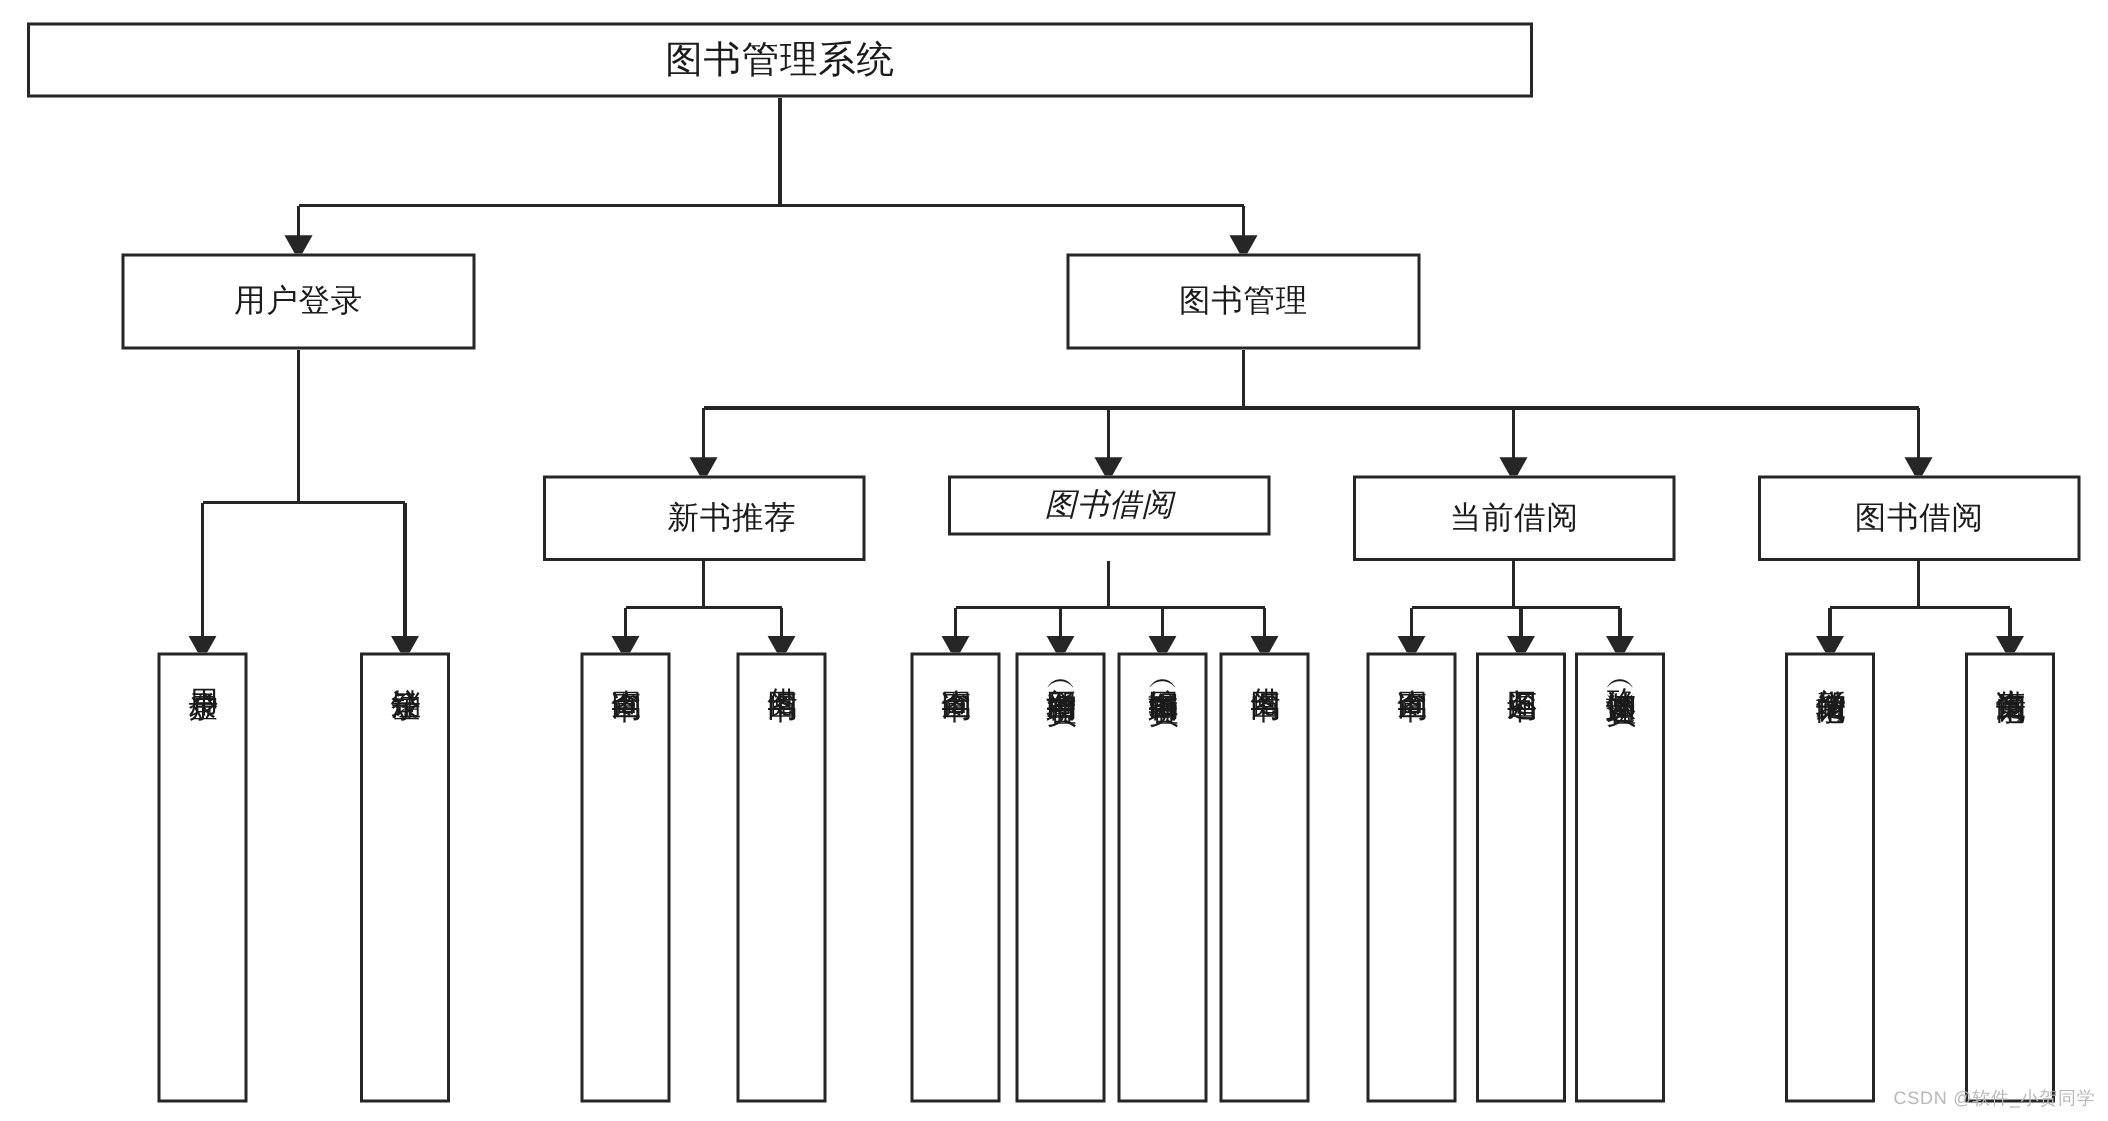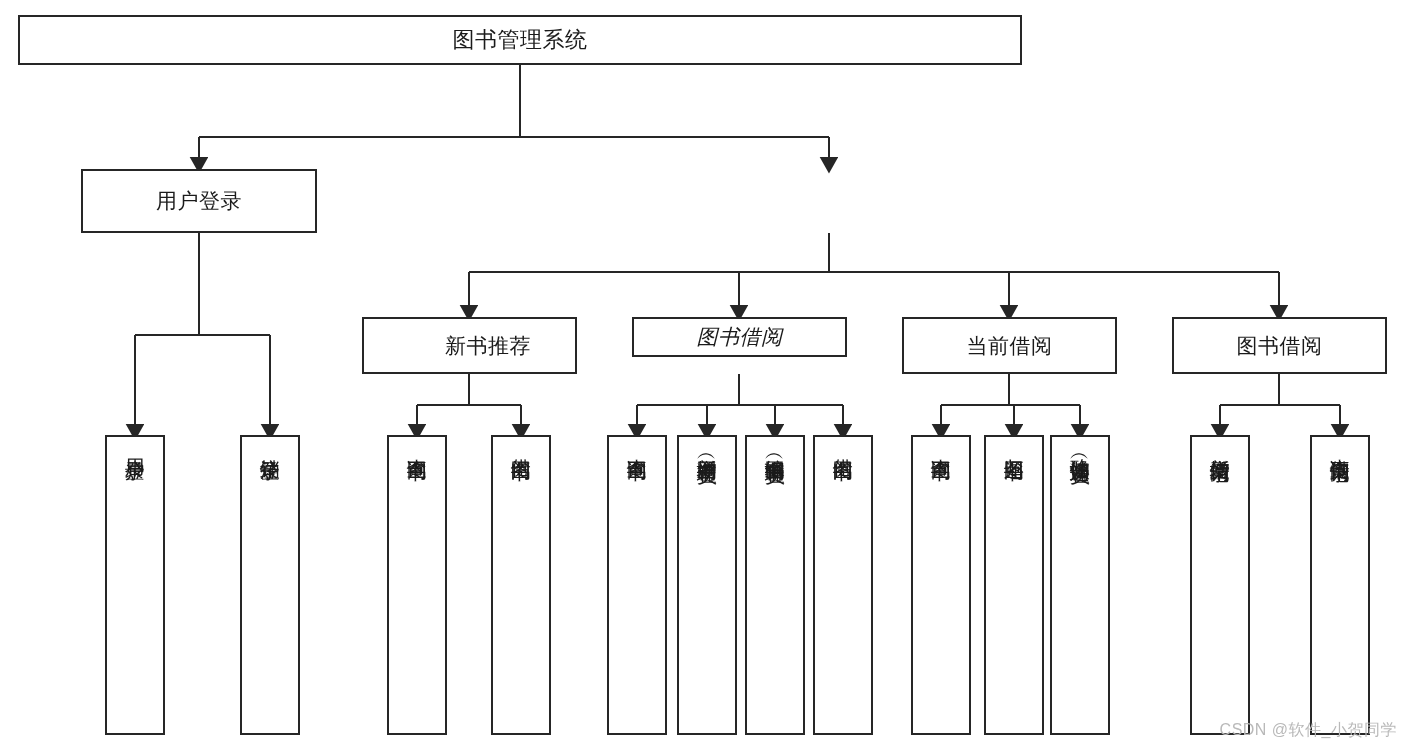--- a/index.html
+++ b/index.html
@@ -35,41 +35,41 @@
     align-items: center;
     justify-content: center;
     color: #1b1b1b;
   }
   .node.horiz {
     font-size: 21px;
     letter-spacing: 0.5px;
     line-height: 1.2;
   }
   .node.root {
-    font-size: 22px;
+    font-size: 25px;
   }
   .node.leaf {
     padding: 6px 0;
     align-items: flex-start;
     justify-content: center;
   }
   .vtext {
     writing-mode: vertical-rl;
     text-orientation: upright;
     font-size: 20px;
     line-height: 1.42;
     letter-spacing: 1px;
     white-space: nowrap;
     color: #1b1b1b;
   }
   .watermark {
     position: absolute;
     right: 8px;
     bottom: 6px;
-    font-size: 16px;
+    font-size: 12px;
     color: #b9b9b9;
     letter-spacing: 0.5px;
     white-space: nowrap;
   }
 </style>
 </head>
 <body>
 
 <div id="canvas">
 
@@ -123,20 +123,23 @@
     </g>
   </svg>
 
   <div class="node horiz root" style="left:18px; top:15px; width:1004px; height:50px;">
     <span>图书管理系统</span>
   </div>
 
   <div class="node horiz" style="left:81px; top:169px; width:236px; height:64px;">
     <span>用户登录</span>
   </div>
+  <div class="node horiz" style="left:711px; top:169px; width:236px; height:64px;">
+    <span>图书管理</span>
+  </div>
 
   <div class="node horiz" style="left:362px; top:317px; width:215px; height:57px;padding-left:37px;">
     <span>新书推荐</span>
   </div>
   <div class="node horiz" style="left:632px; top:317px; width:215px; height:40px;font-style:italic;">
     <span>图书借阅</span>
   </div>
   <div class="node horiz" style="left:902px; top:317px; width:215px; height:57px;text-align:right;">
     <span>当前借阅</span>
   </div>

